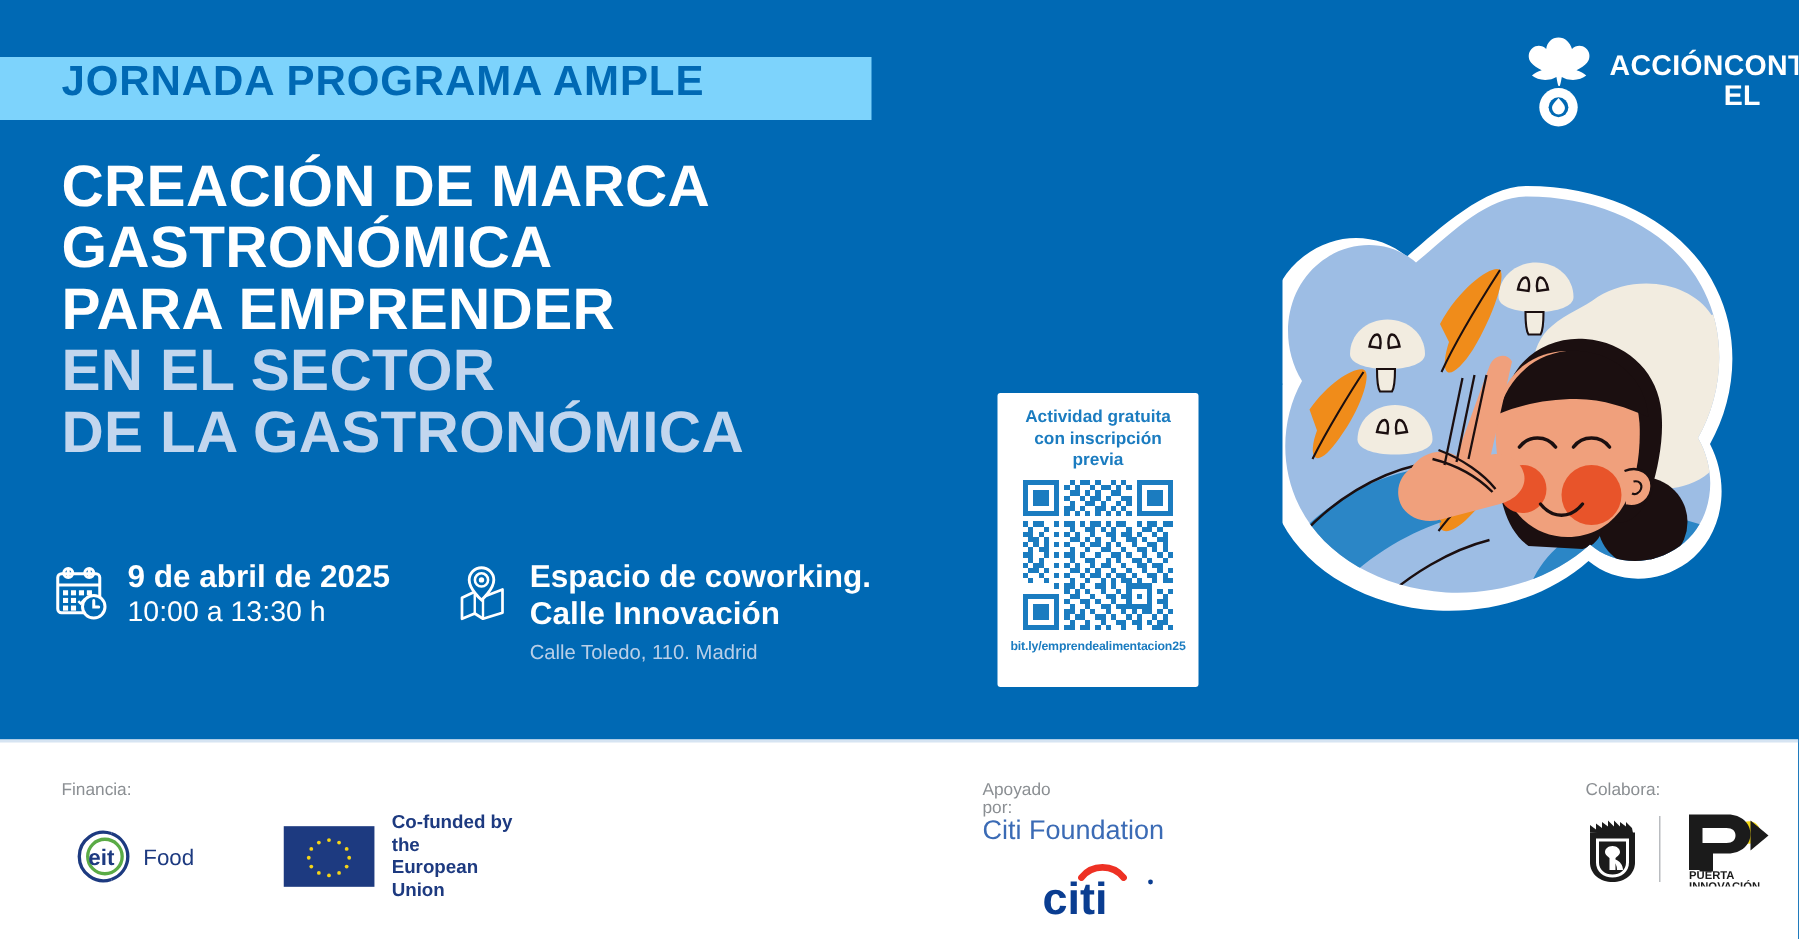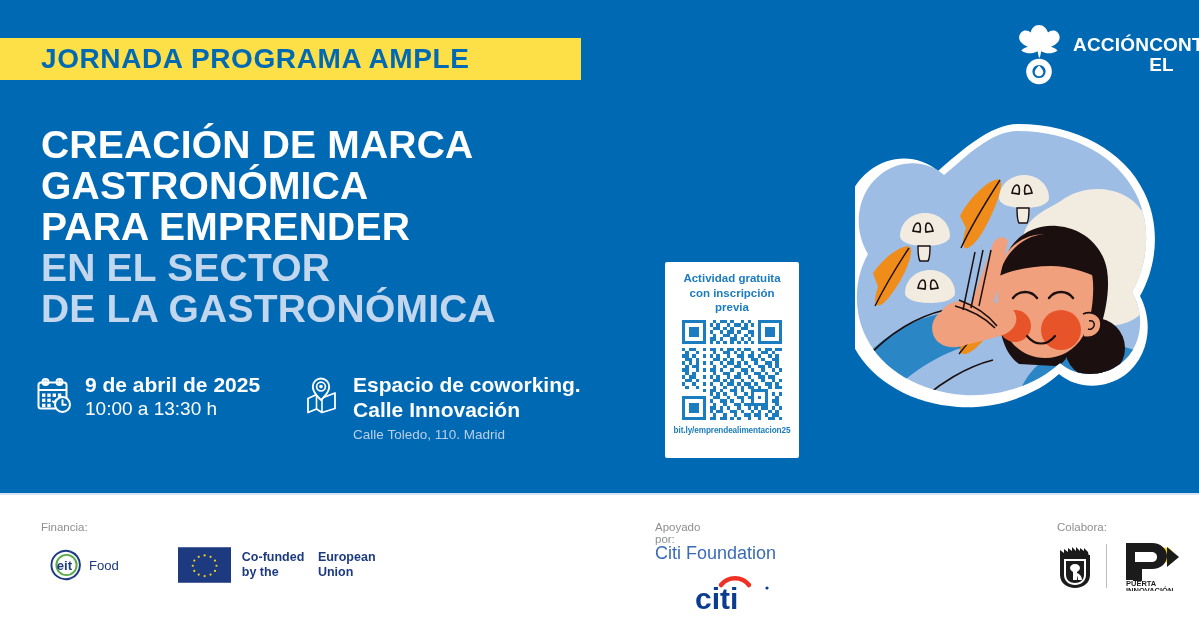--- a/index.html
+++ b/index.html
@@ -10,29 +10,29 @@
     position:relative;
   }
   #poster {
     position:absolute; left:0; top:0; width:1199px; height:626px;
     background:#0069b4; overflow:hidden;
   }
 
   
   #kicker-badge {
     position:absolute; left:0; top:38px; width:581px; height:42px;
-    background:#fde047; display:flex; align-items:center;
+    background:#7dd3fc; display:flex; align-items:flex-start;
   }
   #kicker-text {
     margin-left:41px; color:#0069b4;
     font-size:28px; font-weight:bold; letter-spacing:0.6px;
   }
 
   
-  #title-block { position:absolute; left:41px; top:124px; width:560px; }
+  #title-block { position:absolute; left:41px; top:104px; width:560px; }
   #title-block .tline {
     font-size:39px; font-weight:bold; line-height:41px;
     letter-spacing:0.2px; white-space:nowrap;
   }
   #title-block .tline.w { color:#ffffff; }
   #title-block .tline.l { color:#c2d6ee; }
 
   
   #meta-row { position:absolute; left:36px; top:372px; display:flex; gap:44px; }
   .meta-item { display:flex; align-items:flex-start; gap:13px; }
@@ -78,21 +78,21 @@
   #col-apoyado  { left:655px; }
   #col-colabora { left:1057px; }
   #col-financia .foot-label { position:absolute; top:26px; left:0; }
   #col-apoyado  .foot-label { position:absolute; top:26px; left:0; }
   #col-colabora .foot-label { position:absolute; top:26px; left:0; }
 
   #financia-logos { position:absolute; top:46px; left:0; display:flex; align-items:center; gap:48px; }
   #eit-logo { width:118px; height:48px; }
   #eu-block { display:flex; align-items:center; gap:11px; }
   #eu-flag { width:72px; height:48px; }
-  #eu-text { display:flex; flex-direction:row; }
+  #eu-text { display:flex; flex-direction:column; }
   #eu-text span { color:#1d3a80; font-size:12.5px; font-weight:bold; line-height:15px; }
 
   #citi-block { position:absolute; top:48px; left:0; width:180px; }
   #citi-foundation { color:#3b6bb5; font-size:18px; }
   #citi-logo { width:86px; height:40px; margin:10px 0 0 40px; }
 
   #colabora-logos { position:absolute; top:46px; left:0; display:flex; align-items:center; gap:13px; }
   #madrid-crest { width:36px; height:46px; }
   #vsep { width:1px; height:44px; background:#b9bcc0; }
   #puerta-logo { width:72px; height:50px; }

